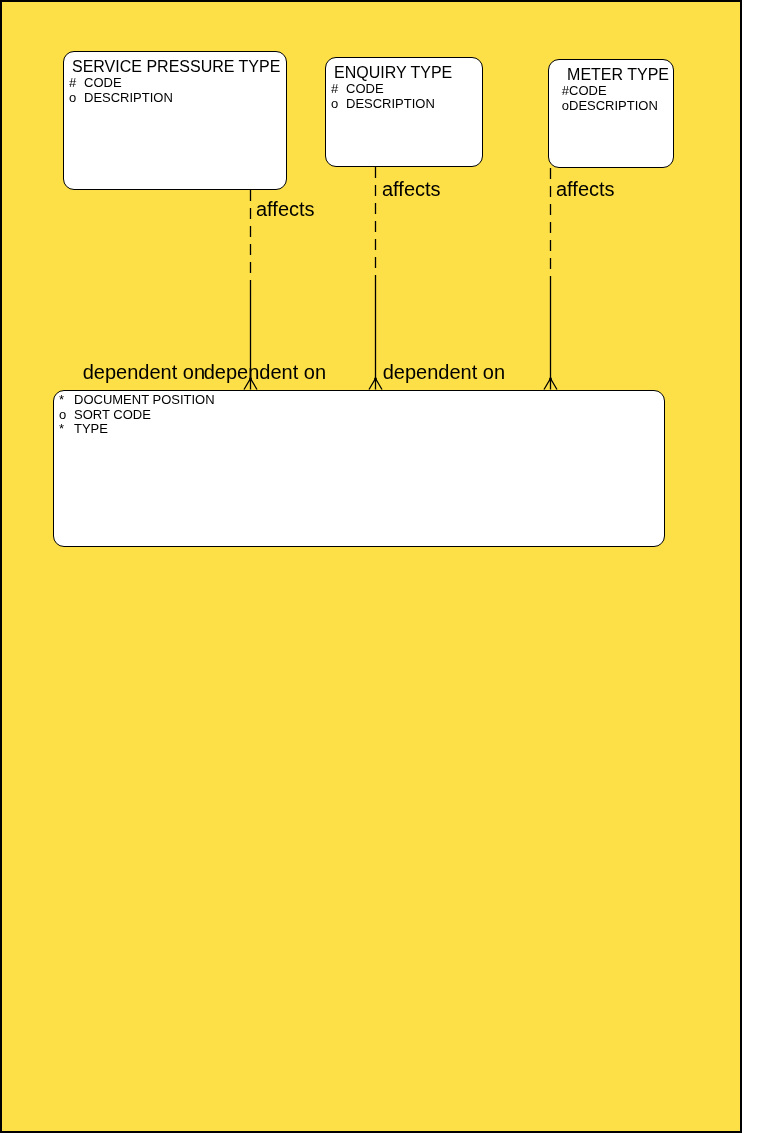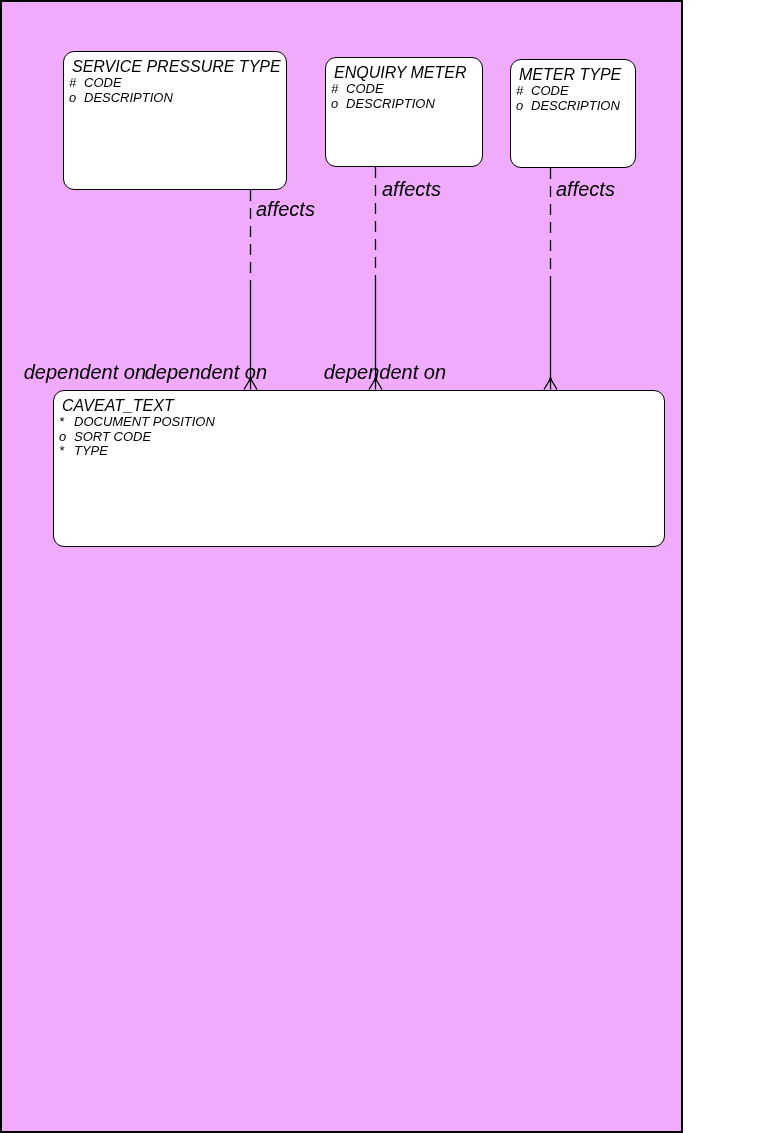--- a/index.html
+++ b/index.html
@@ -1,24 +1,23 @@
 <!DOCTYPE html>
 <html><head>
 <meta charset="utf-8">
 <style>
   html, body { margin: 0; padding: 0; background: #fff; }
   .page {
     position: relative;
-    width: 683px;
+    width: 742px;
     height: 1133px;
-    background: #f0abfc;
+    background: #fde047;
     font-family: "Liberation Sans", sans-serif;
     color: #000;
     overflow: hidden;
-    font-style: italic;
   }
   .page-border {
     position: absolute;
     inset: 0;
     border: 2px solid #000;
     pointer-events: none;
   }
   .entity {
     position: absolute;
     border: 1.5px solid #000;
@@ -87,45 +86,44 @@
       <span class="marker" data-interactable="false">#</span>
       <span data-interactable="false">CODE</span>
     </div>
     <div class="attr" data-interactable="false">
       <span class="marker" data-interactable="false">o</span>
       <span data-interactable="false">DESCRIPTION</span>
     </div>
   </div>
 
   <div class="entity" style="left:325px; top:57px; width:158px; height:110px;" data-interactable="true">
-    <div class="entity-title" data-interactable="false">ENQUIRY METER</div>
+    <div class="entity-title" data-interactable="false">ENQUIRY TYPE</div>
     <div class="attr" data-interactable="false">
       <span class="marker" data-interactable="false">#</span>
       <span data-interactable="false">CODE</span>
     </div>
     <div class="attr" data-interactable="false">
       <span class="marker" data-interactable="false">o</span>
       <span data-interactable="false">DESCRIPTION</span>
     </div>
   </div>
 
-  <div class="entity" style="left:510px; top:59px; width:126px; height:109px;" data-interactable="true">
+  <div class="entity" style="left:548px; top:59px; width:126px; height:109px;text-align:right;" data-interactable="true">
     <div class="entity-title" data-interactable="false">METER TYPE</div>
     <div class="attr" data-interactable="false">
       <span class="marker" data-interactable="false">#</span>
       <span data-interactable="false">CODE</span>
     </div>
     <div class="attr" data-interactable="false">
       <span class="marker" data-interactable="false">o</span>
       <span data-interactable="false">DESCRIPTION</span>
     </div>
   </div>
 
   <div class="entity" style="left:53px; top:390px; width:612px; height:157px;" data-interactable="true">
-    <div class="entity-title" data-interactable="false">CAVEAT_TEXT</div>
     <div class="attr" data-interactable="false">
       <span class="marker" data-interactable="false">*</span>
       <span data-interactable="false">DOCUMENT POSITION</span>
     </div>
     <div class="attr" data-interactable="false">
       <span class="marker" data-interactable="false">o</span>
       <span data-interactable="false">SORT CODE</span>
     </div>
     <div class="attr" data-interactable="false">
       <span class="marker" data-interactable="false">*</span>

